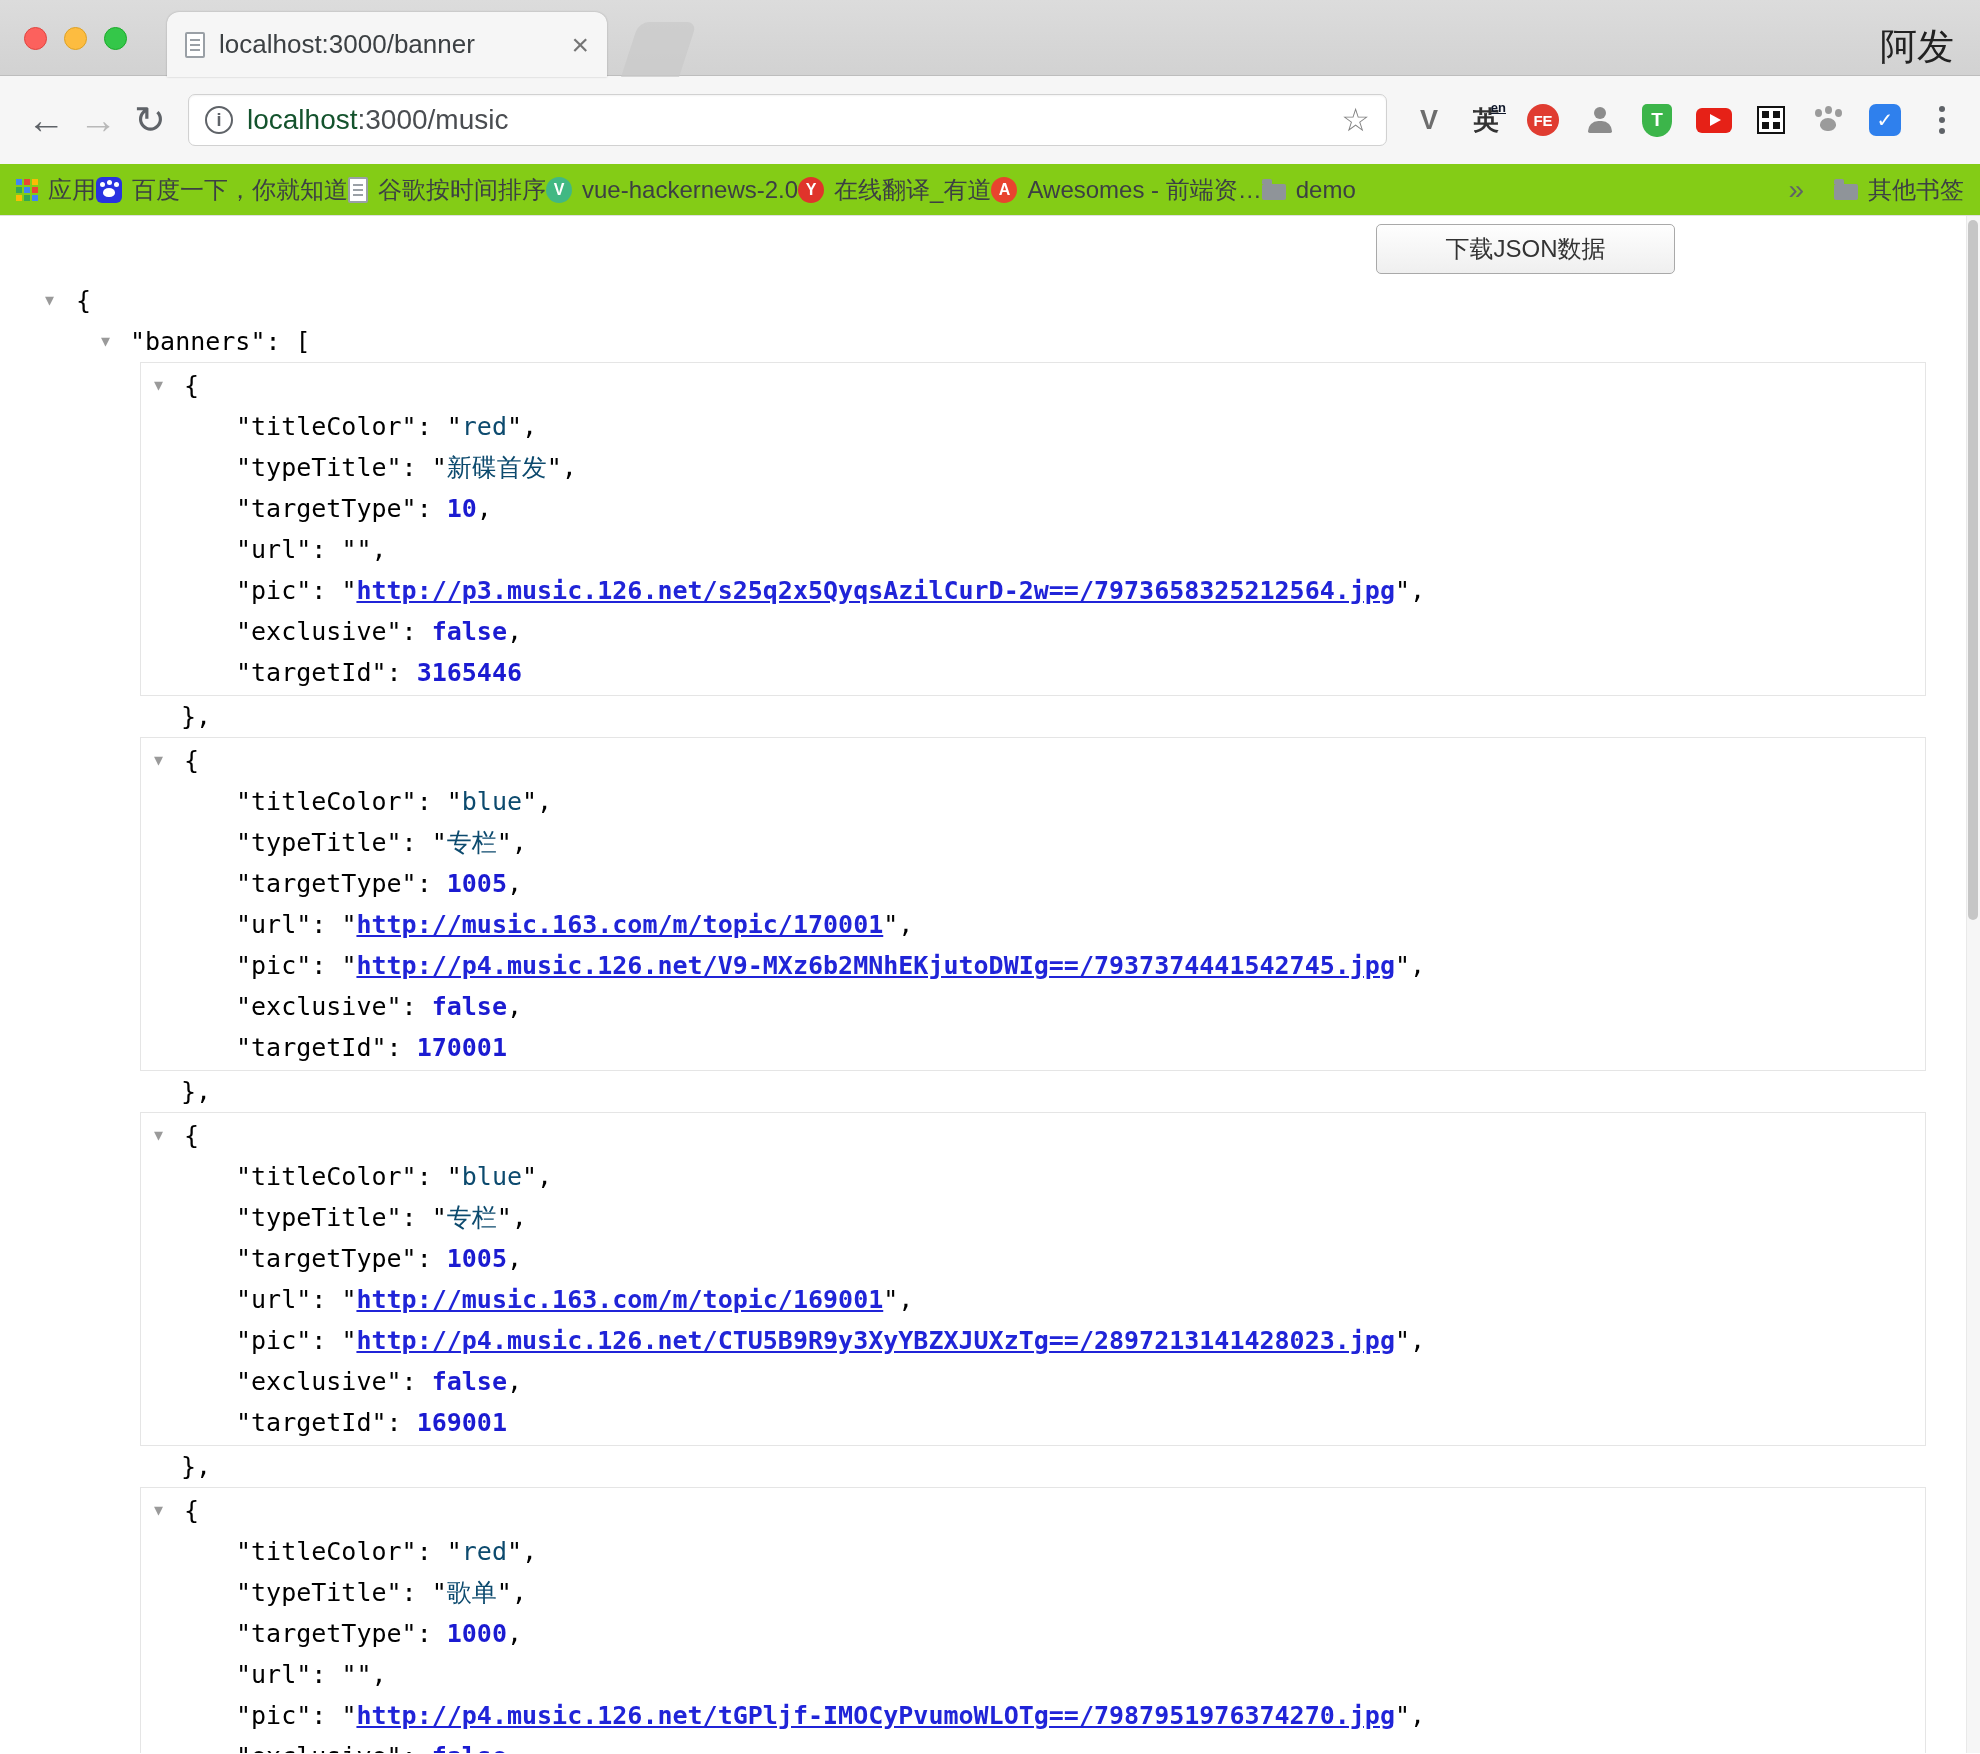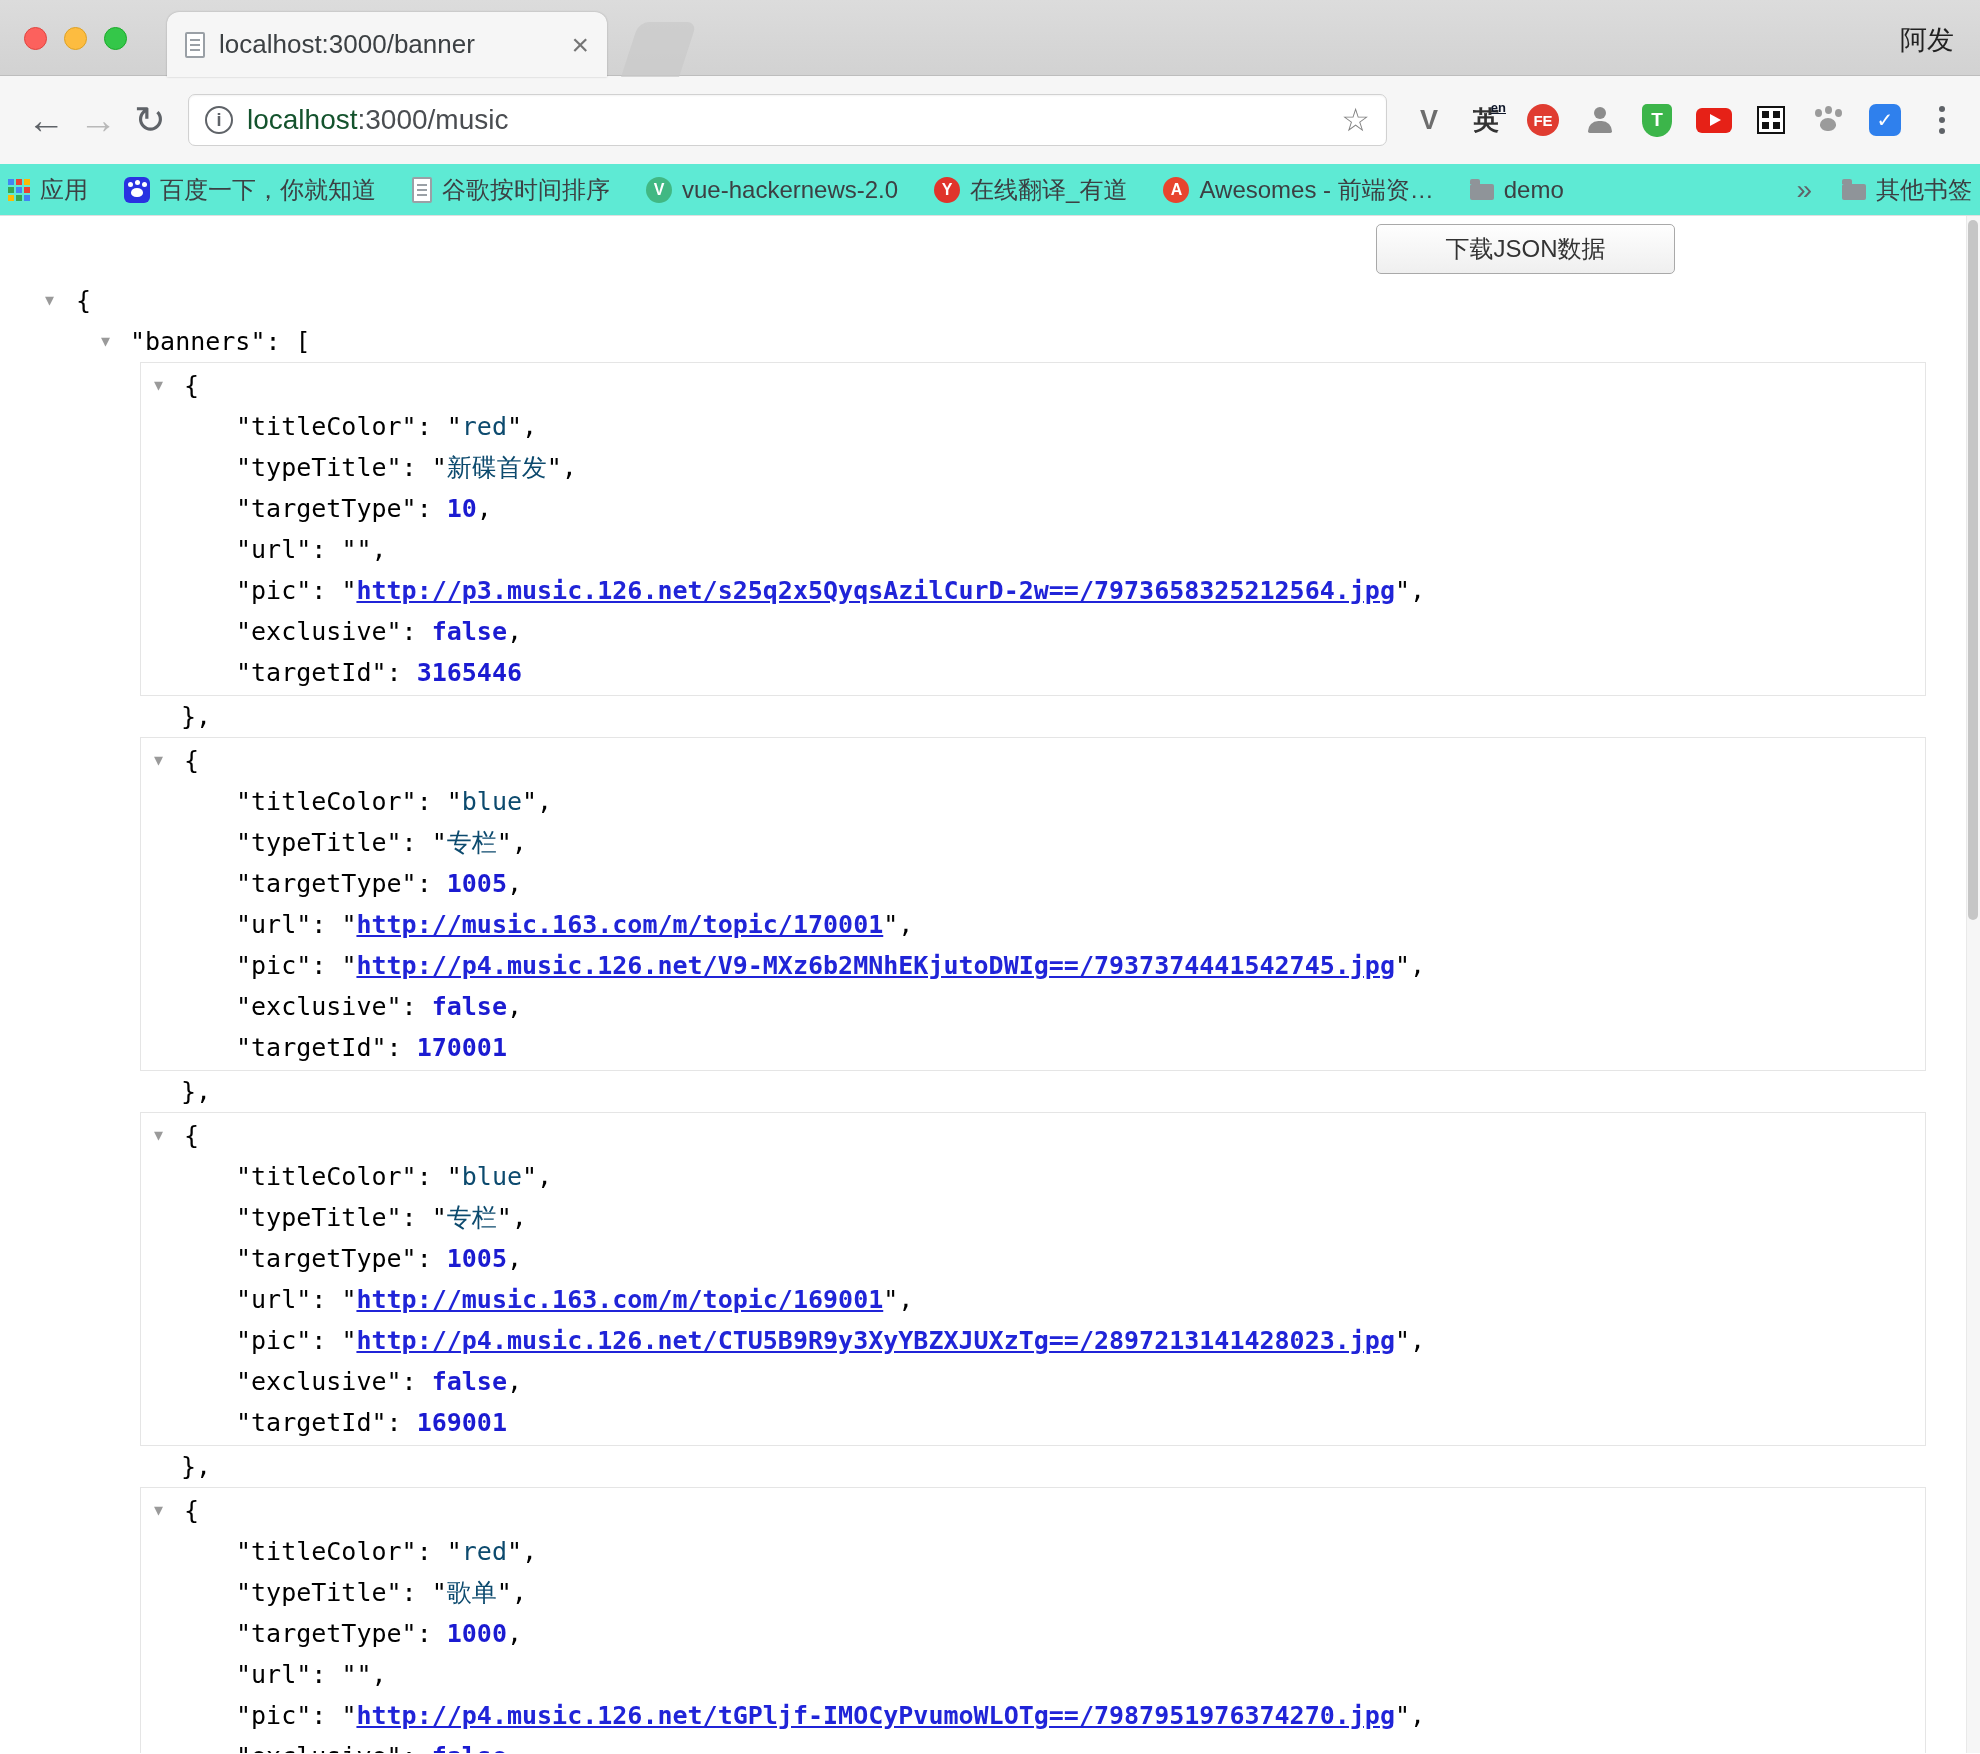--- a/index.html
+++ b/index.html
@@ -18,21 +18,21 @@
   .tab { position:absolute; left:167px; top:12px; width:440px; height:65px;
          background:#f6f6f6; border-radius:12px 12px 0 0;
          box-shadow:0 0 2px rgba(0,0,0,.25); display:flex; align-items:center;
          padding:0 18px; }
   .tab-title { margin-left:14px; font-size:26px; color:#3c4043; white-space:nowrap;
                overflow:hidden; flex:1; }
   .tab-close { font-size:30px; color:#757575; line-height:1; margin-left:10px; }
   .newtab { position:absolute; left:630px; top:22px; width:58px; height:55px;
             background:#c9c9c9; opacity:.75; border-radius:10px 10px 0 0;
             transform:skewX(-18deg); }
-  .profile { position:absolute; right:26px; top:22px; font-size:27px; color:#222; }
+  .profile { position:absolute; right:26px; top:22px; font-size:37px; color:#222; }
 
   
   .page-icon { position:relative; width:20px; height:26px; background:#fff;
                border:2px solid #9aa0a6; border-radius:2px; flex:none; }
   .page-icon::after { content:""; position:absolute; left:3px; top:5px; width:10px;
                height:2px; background:#9aa0a6; box-shadow:0 5px #9aa0a6,0 10px #9aa0a6; }
 
   
   .toolbar { height:88px; background:#f6f6f6; display:flex; align-items:center;
              padding:0 20px; }
@@ -83,22 +83,22 @@
   .paw::after { content:""; position:absolute; left:3px; top:5px; width:7px;
         height:8px; background:#9b9b9b; border-radius:50%;
         box-shadow:10px -3px 0 #9b9b9b, 20px 0 0 #9b9b9b; }
   .shield-b { width:32px; height:32px; background:#2f80ed; color:#fff;
         font-size:20px; border-radius:7px; display:flex; align-items:center;
         justify-content:center; }
   .dots { width:6px; height:6px; border-radius:50%; background:#5f6368;
         box-shadow:0 11px 0 #5f6368, 0 -11px 0 #5f6368; }
 
   
-  .bookmarks { height:52px; background:#5eead4; border-bottom:1px solid #dfdfdf;
-               display:flex; align-items:center; padding:0 8px; gap:36px;
+  .bookmarks { height:52px; background:#84cc16; border-bottom:1px solid #dfdfdf;
+               display:flex; align-items:center; padding:0 16px; 
                font-size:24px; color:#3c4043; }
   .bm { display:flex; align-items:center; gap:10px; white-space:nowrap; }
   .apps-grid { width:6px; height:6px; background:#4285f4; margin:0 16px 16px 0;
       box-shadow:8px 0 #ea4335, 16px 0 #fbbc05, 0 8px #34a853, 8px 8px #4285f4,
                  16px 8px #ea4335, 0 16px #fbbc05, 8px 16px #34a853, 16px 16px #4285f4; }
   .baidu { position:relative; width:26px; height:26px; background:#2932e1;
       border-radius:6px; }
   .baidu::before { content:""; position:absolute; left:7px; top:11px; width:12px;
       height:9px; background:#fff; border-radius:50% 50% 45% 45%; }
   .baidu::after { content:""; position:absolute; left:4px; top:5px; width:5px;

